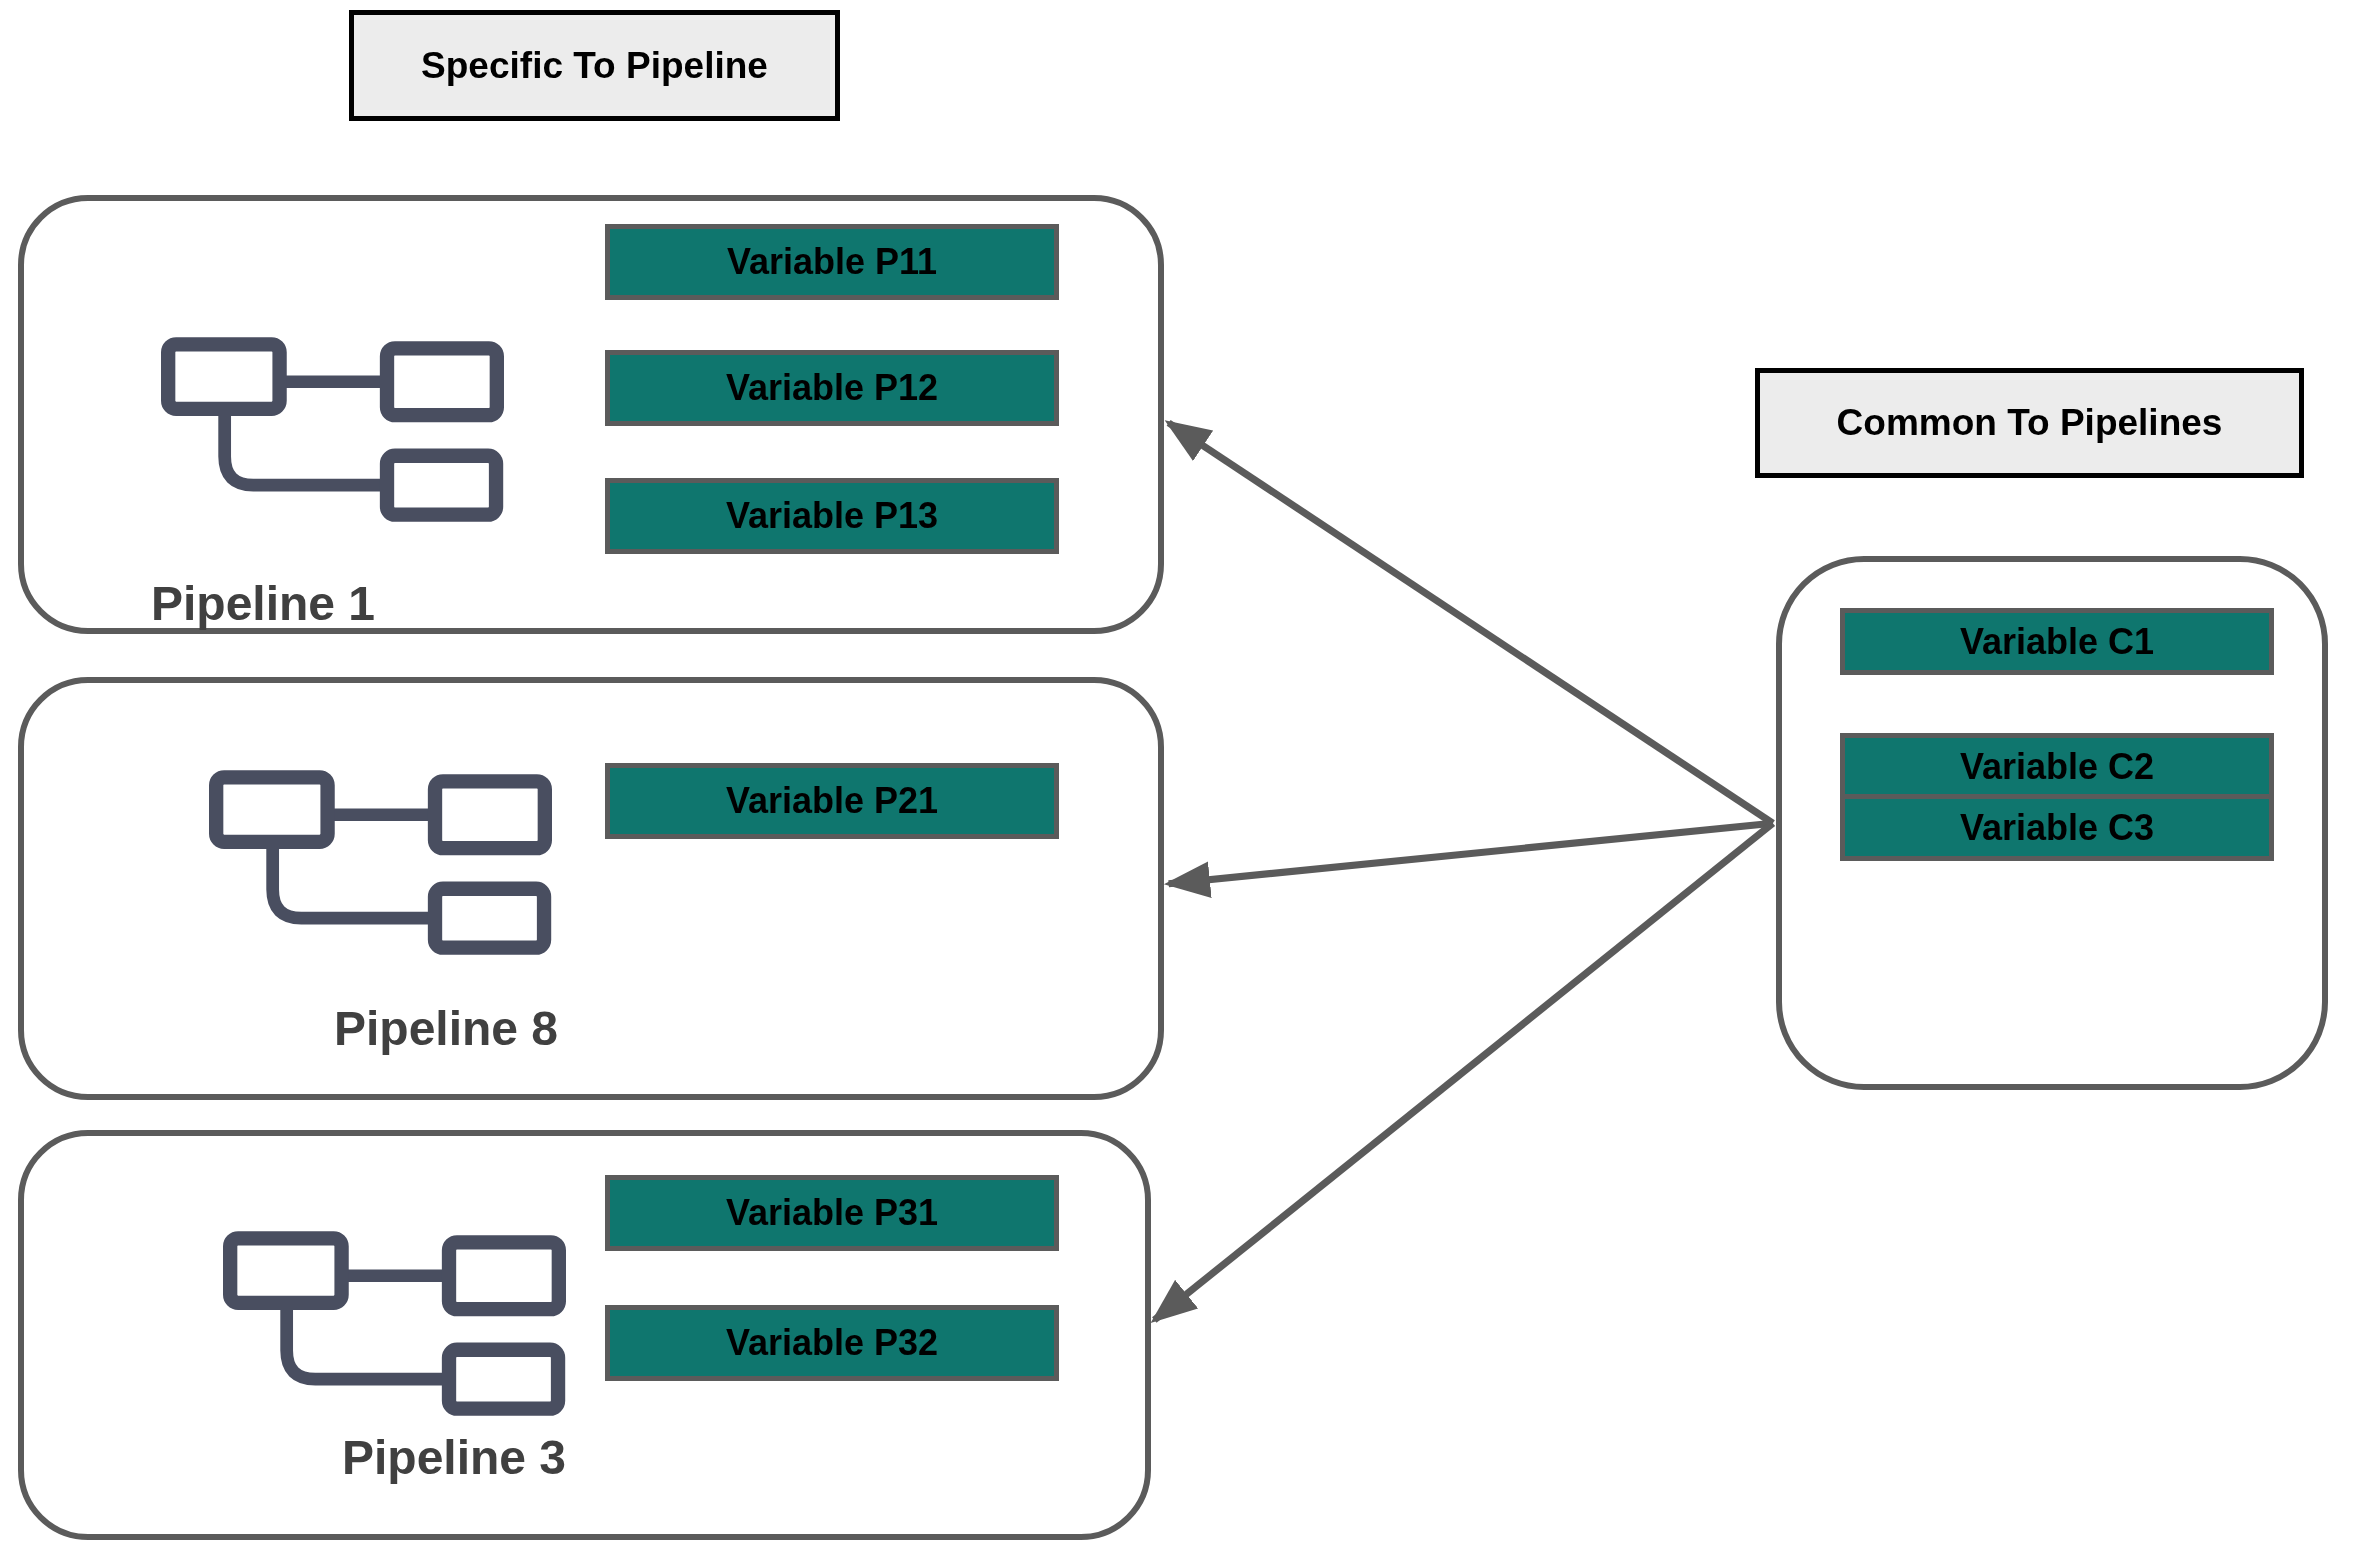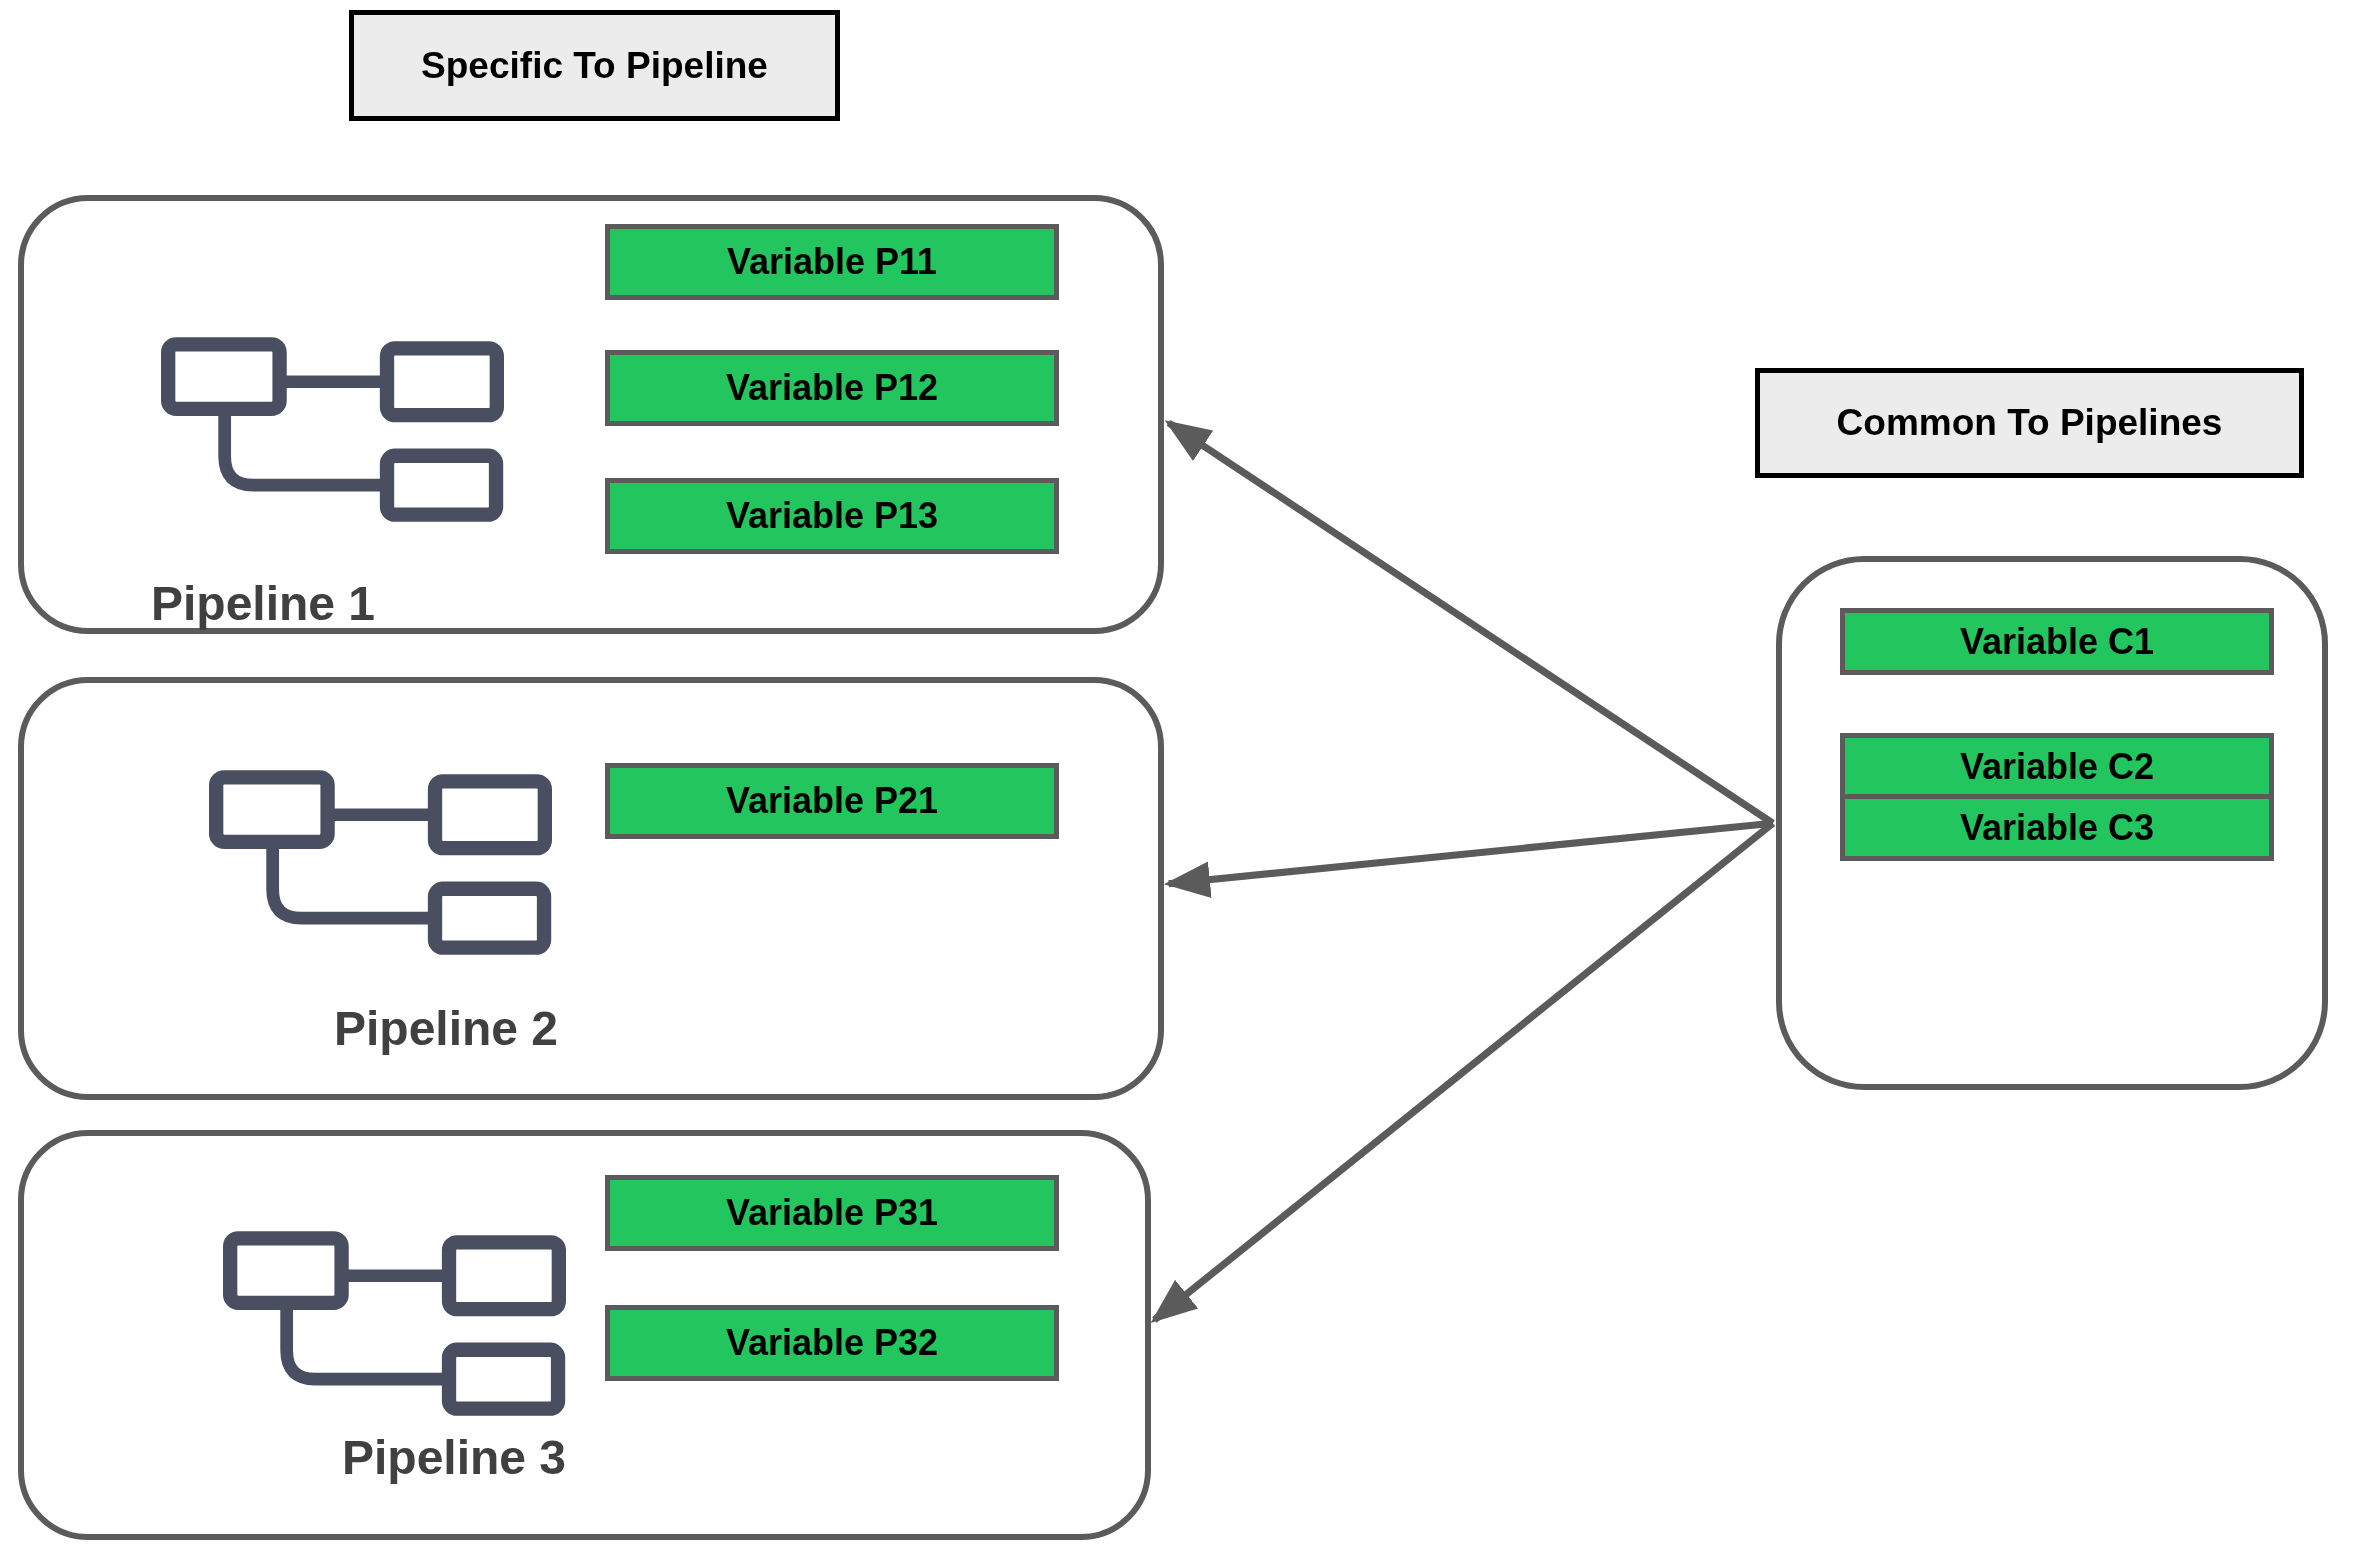--- a/index.html
+++ b/index.html
@@ -36,21 +36,21 @@
   .group-box {
     position: absolute;
     background: #ffffff;
     border: 6.4px solid #5b5b5b;
     box-sizing: border-box;
   }
   .pipeline-box { border-radius: 70px; }
   .common-box   { border-radius: 88px; }
   .var-box {
     position: absolute;
-    background: #22c55e;
+    background: #0f766e;
     border: 5.6px solid #5b5b5b;
     box-sizing: border-box;
     display: flex;
     align-items: center;
     justify-content: center;
     font-weight: bold;
     font-size: 36px;
     color: #000000;
   }
   .pipeline-label {
@@ -109,21 +109,21 @@
   <div class="var-box" style="left:605px; top:224px; width:454px; height:76px;">Variable P11</div>
   <div class="var-box" style="left:605px; top:350px; width:454px; height:76px;">Variable P12</div>
   <div class="var-box" style="left:605px; top:478px; width:454px; height:76px;">Variable P13</div>
 
   <div class="group-box pipeline-box" style="left:17.5px; top:677px; width:1146px; height:423px;"></div>
   <div class="icon-wrap" style="left:209px; top:770px;">
     <svg width="343" height="185" viewBox="0 0 431 232">
         <use href="#pipeline-icon"></use>
       </svg>
   </div>
-  <div class="pipeline-label" style="left:446px; top:1028px;">Pipeline 2</div>
+  <div class="pipeline-label" style="left:446px; top:1028px;">Pipeline 8</div>
   <div class="var-box" style="left:605px; top:763px; width:454px; height:76px;">Variable P21</div>
 
   <div class="group-box pipeline-box" style="left:17.5px; top:1130px; width:1133px; height:410px;"></div>
   <div class="icon-wrap" style="left:223px; top:1231px;">
     <svg width="343" height="185" viewBox="0 0 431 232">
         <use href="#pipeline-icon"></use>
       </svg>
   </div>
   <div class="pipeline-label" style="left:454px; top:1457px;">Pipeline 3</div>
   <div class="var-box" style="left:605px; top:1175px; width:454px; height:76px;">Variable P31</div>

